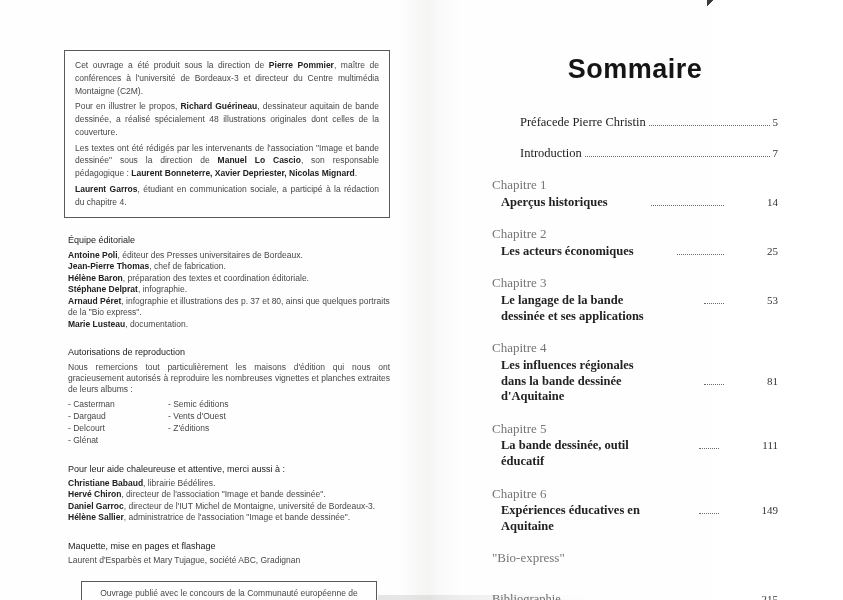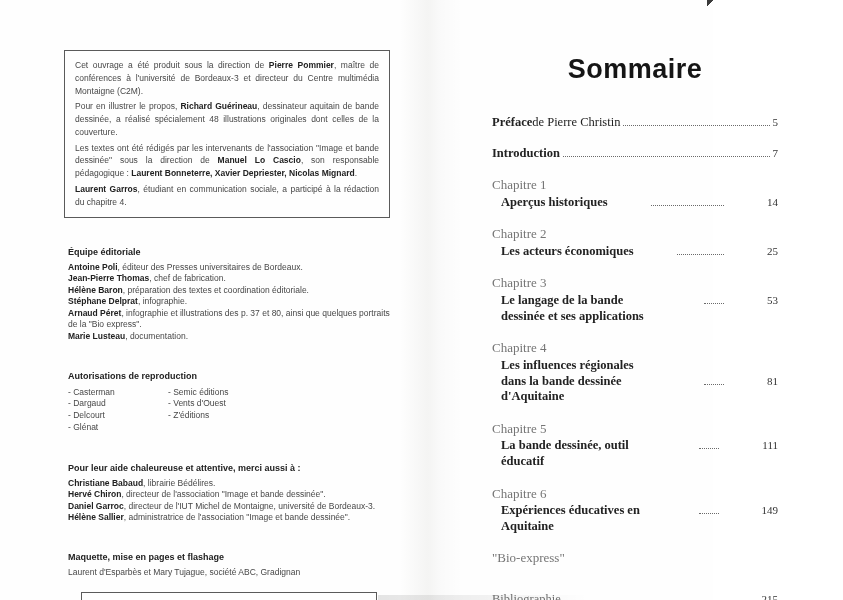--- a/index.html
+++ b/index.html
@@ -14,37 +14,37 @@
   .corner-mark{position:absolute;right:0;top:0;width:6px;height:9px;
     background:linear-gradient(135deg,#3a3a3a 40%,rgba(0,0,0,0) 45%);}
 
   
   .left-page{position:absolute;left:64px;top:50px;width:326px;font-size:8.5px;line-height:1.5;color:#474747;}
   .credits-box{border:1px solid #5a5a5a;padding:5px 10px 6px;}
   .credits-box p{margin:3px 0;text-align:justify;}
   .credits-box b,.left-page b{color:#222;font-weight:bold;}
 
   .lp-sections{margin-left:4px;}
-  .sec-heading{font-weight:bold;color:#222;font-size:9px;margin:28px 0 2px;}
+  .sec-heading{font-weight:normal;color:#222;font-size:9px;margin:16px 0 2px;}
   .credit-line{margin:0;line-height:1.35;}
   .intro-par{margin:0;text-align:justify;line-height:1.35;}
   .pub-cols{display:flex;margin-top:3px;}
   .pub-col{width:100px;}
   .pub-col p{margin:0;line-height:1.4;}
 
   .notice-box{border:1px solid #5a5a5a;margin:14px auto 0;width:282px;text-align:center;padding:5px 6px;line-height:1.45;}
   .notice-box p{margin:0;}
 
   
   .right-page{position:absolute;left:492px;top:54px;width:286px;font-family:"Liberation Serif",serif;color:#222;}
   .sommaire-title{font-family:"Liberation Sans",sans-serif;font-weight:bold;font-size:27px;color:#151515;
     text-align:center;margin:0 0 30px;letter-spacing:0.5px;}
 
   .toc-row{display:flex;align-items:baseline;font-size:12.5px;}
-  .toc-row .lead-bold{font-weight:bold;}
+  .toc-row .lead-bold{font-weight:normal;margin-left:28px;}
   .toc-row .lead-rest{font-weight:normal;}
   .leader{flex:1;border-bottom:1px dotted #6a6a6a;margin:0 3px 3px;min-width:20px;}
   .pg{font-size:11px;font-weight:normal;color:#333;}
 
   .toc-single{margin-bottom:16px;}
   .toc-block{margin-bottom:12px;}
   .chapter-label{font-size:13px;color:#757575;margin:16px 0 2px;line-height:1.2;}
   .toc-title-row{display:flex;align-items:baseline;font-weight:bold;font-size:12.5px;padding-left:9px;line-height:1.25;gap:40px;}
   .toc-title-line{font-weight:bold;font-size:12.5px;padding-left:9px;margin:0;line-height:1.25;}
   .toc-biblio{margin-top:26px;}
@@ -72,20 +72,21 @@
 
       <p class="sec-heading">Équipe éditoriale</p>
       <p class="credit-line"><b>Antoine Poli</b><span>, éditeur des Presses universitaires de Bordeaux.</span></p>
       <p class="credit-line"><b>Jean-Pierre Thomas</b><span>, chef de fabrication.</span></p>
       <p class="credit-line"><b>Hélène Baron</b><span>, préparation des textes et coordination éditoriale.</span></p>
       <p class="credit-line"><b>Stéphane Delprat</b><span>, infographie.</span></p>
       <p class="credit-line"><b>Arnaud Péret</b><span>, infographie et illustrations des p. 37 et 80, ainsi que quelques portraits de la "Bio express".</span></p>
       <p class="credit-line"><b>Marie Lusteau</b><span>, documentation.</span></p>
 
       <p class="sec-heading">Autorisations de reproduction</p>
+      <p class="intro-par">Nous remercions tout particulièrement les maisons d'édition qui nous ont gracieusement autorisés à reproduire les nombreuses vignettes et planches extraites de leurs albums :</p>
       <div class="pub-cols">
         <div class="pub-col">
           <p>- Casterman</p>
           <p>- Dargaud</p>
           <p>- Delcourt</p>
           <p>- Glénat</p>
         </div>
         <div class="pub-col">
           <p>- Semic éditions</p>
           <p>- Vents d'Ouest</p>

